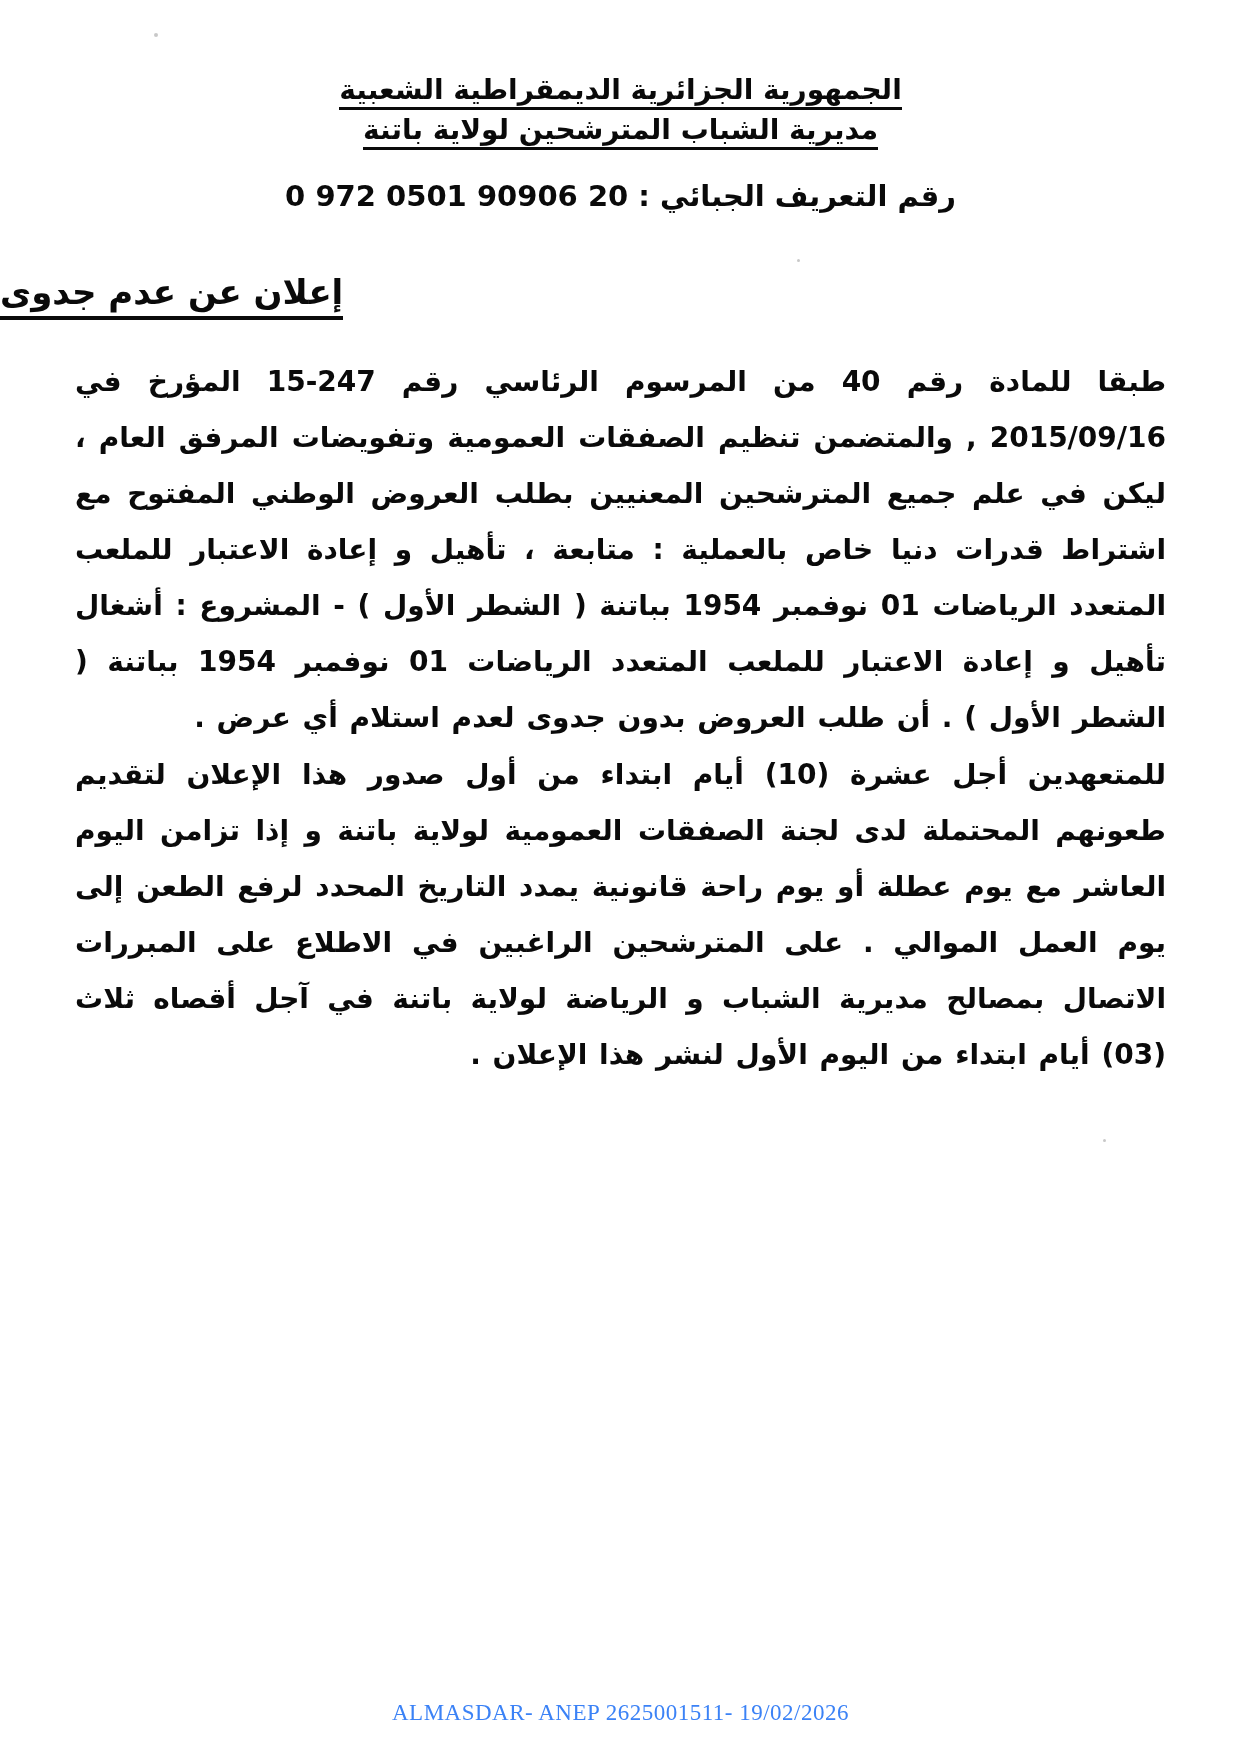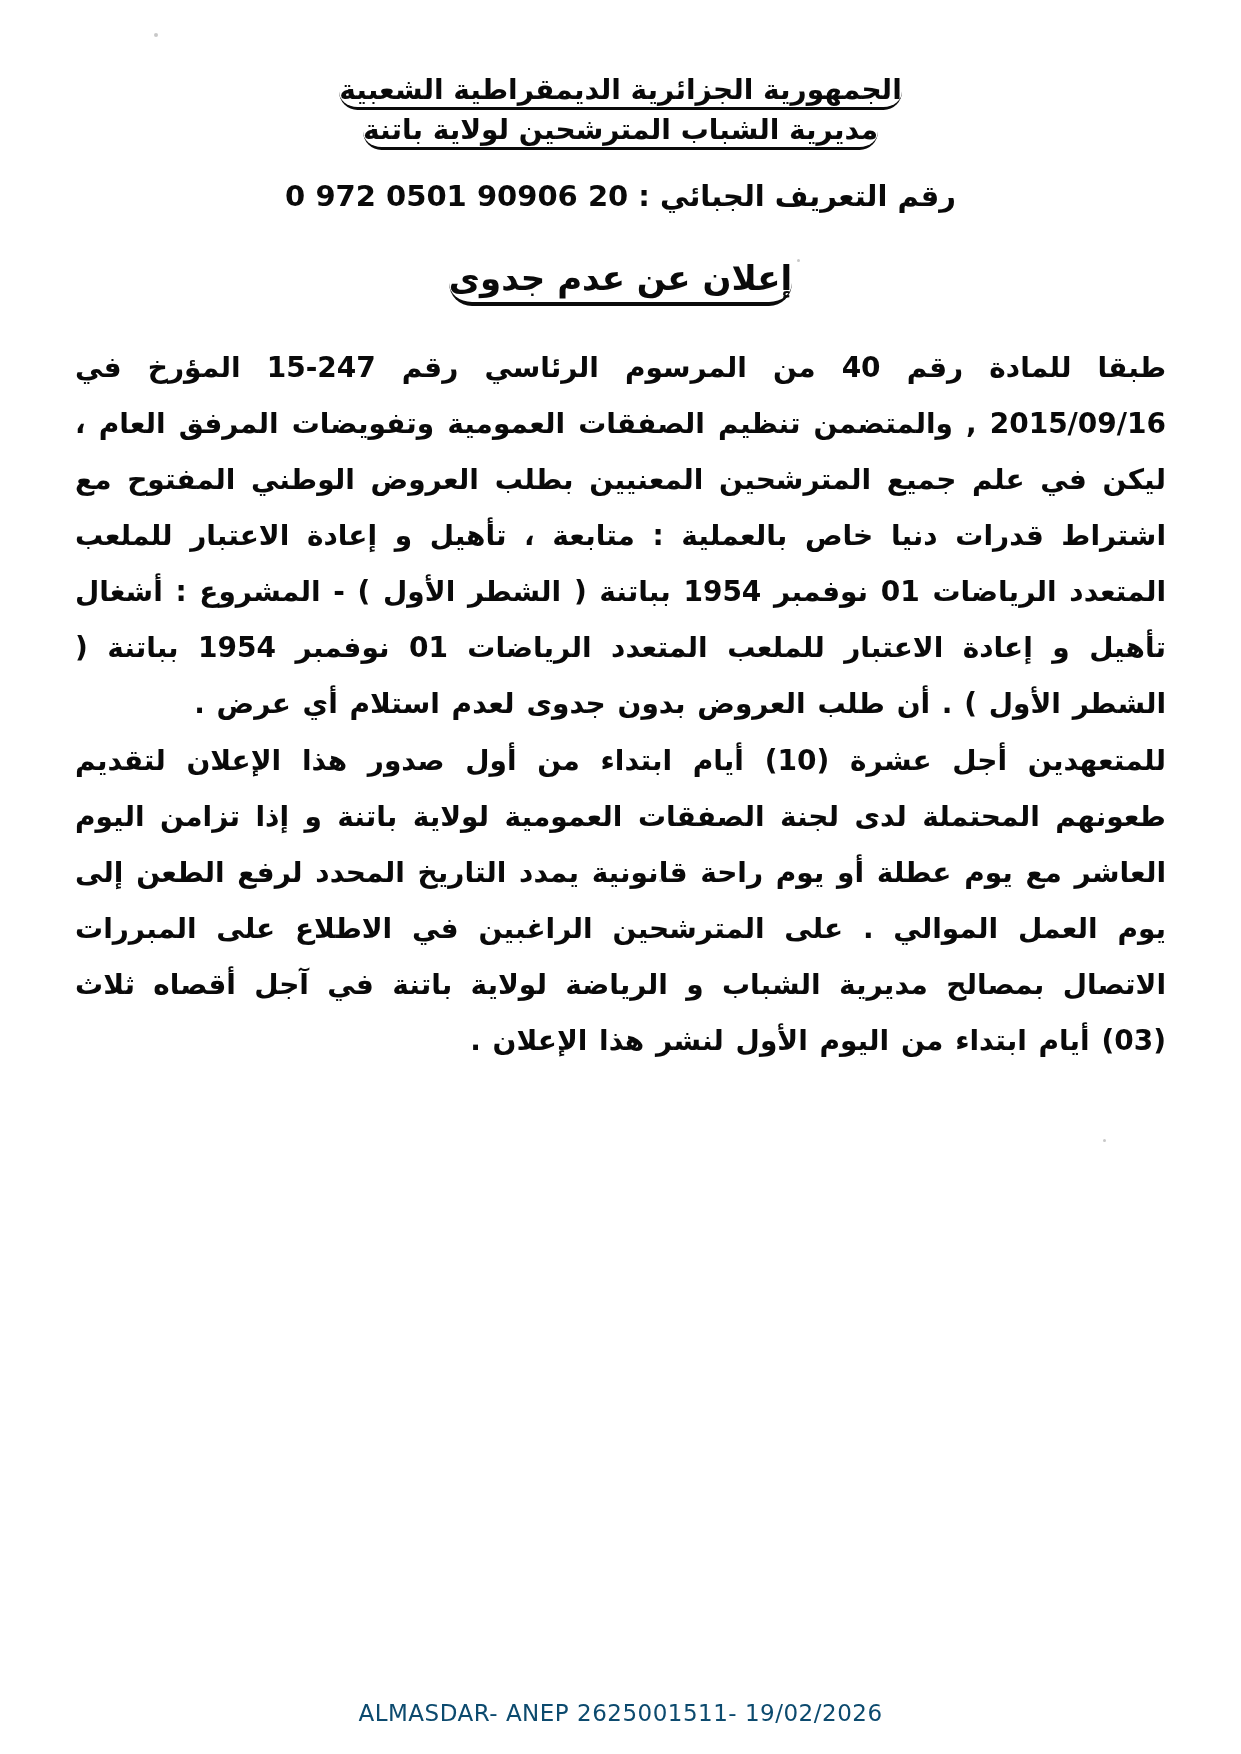--- a/index.html
+++ b/index.html
@@ -1,15 +1,15 @@
 <!DOCTYPE html>
 <html lang="ar"><head>
 <meta charset="utf-8">
 <style>
-  * { box-sizing: border-box; margin: 0; padding: 0; border-radius: 23px; }
+  * { box-sizing: border-box; margin: 0; padding: 0; }
   html, body { background: #ffffff; }
   .page {
     position: relative;
     width: 1241px;
     height: 1754px;
     margin: 0 auto;
     background: #ffffff;
     color: #0a0a0a;
     font-family: "DejaVu Sans", sans-serif;
     overflow: hidden;
@@ -25,22 +25,22 @@
     font-weight: 700;
     font-size: 28px;
   }
   .h-line .u {
     border-bottom: 3px solid #0a0a0a;
     padding-bottom: 1px;
   }
   .h-line.tax { font-size: 29px; margin-top: 26px; }
   .title-wrap {
     direction: rtl;
-    text-align: center;
-    margin-top: 42px;
+    text-align: left;
+    margin-top: 56px;
   }
   .doc-title {
     display: inline-block;
     font-size: 34px;
     font-weight: 700;
     border-bottom: 4px solid #0a0a0a;
     padding-bottom: 4px;
   }
   .body-text {
     direction: rtl;
@@ -56,22 +56,23 @@
   .body-text p { margin: 1px; }
   .footer {
     position: absolute;
     bottom: 28px;
     left: 0;
     width: 100%;
     direction: ltr;
     text-align: center;
     font-size: 23px;
     font-weight: 400;
-    color: #0c4a6e;
+    color: #3b82f6;
     letter-spacing: 0.5px;
+    font-family: Liberation Serif, serif;
   }
   .speck {
     position: absolute;
     background: #9a9a9a;
     border-radius: 50%;
     opacity: 0.55;
   }
 </style>
 </head>
 <body>

